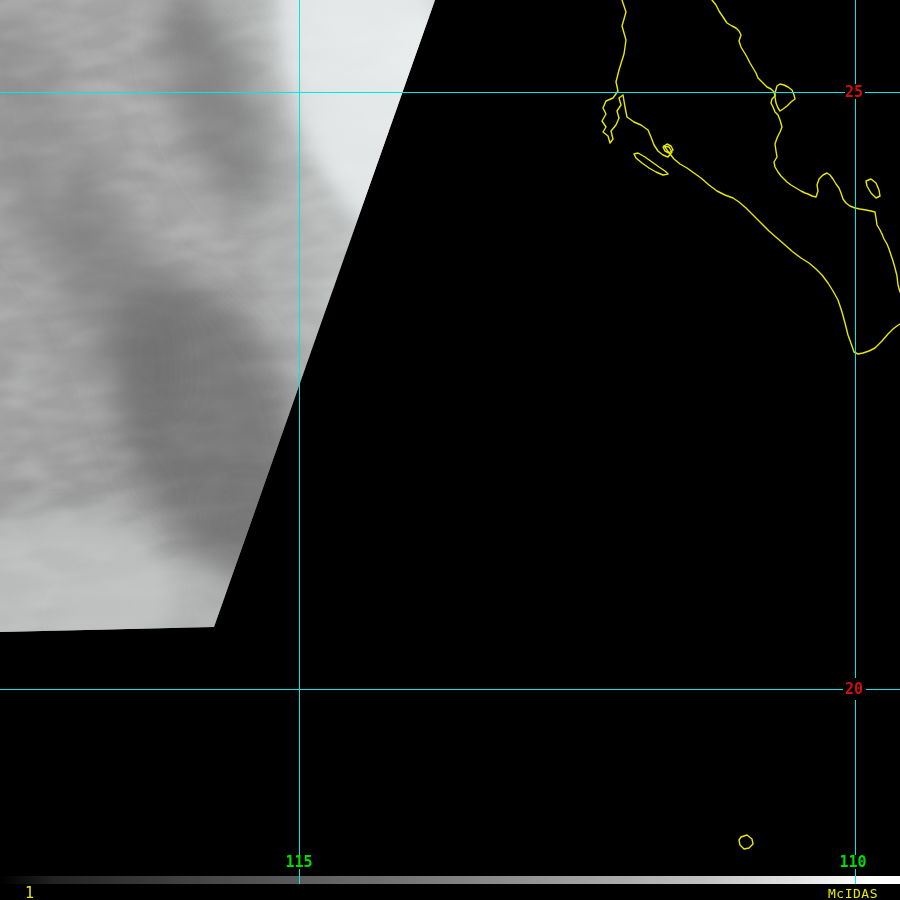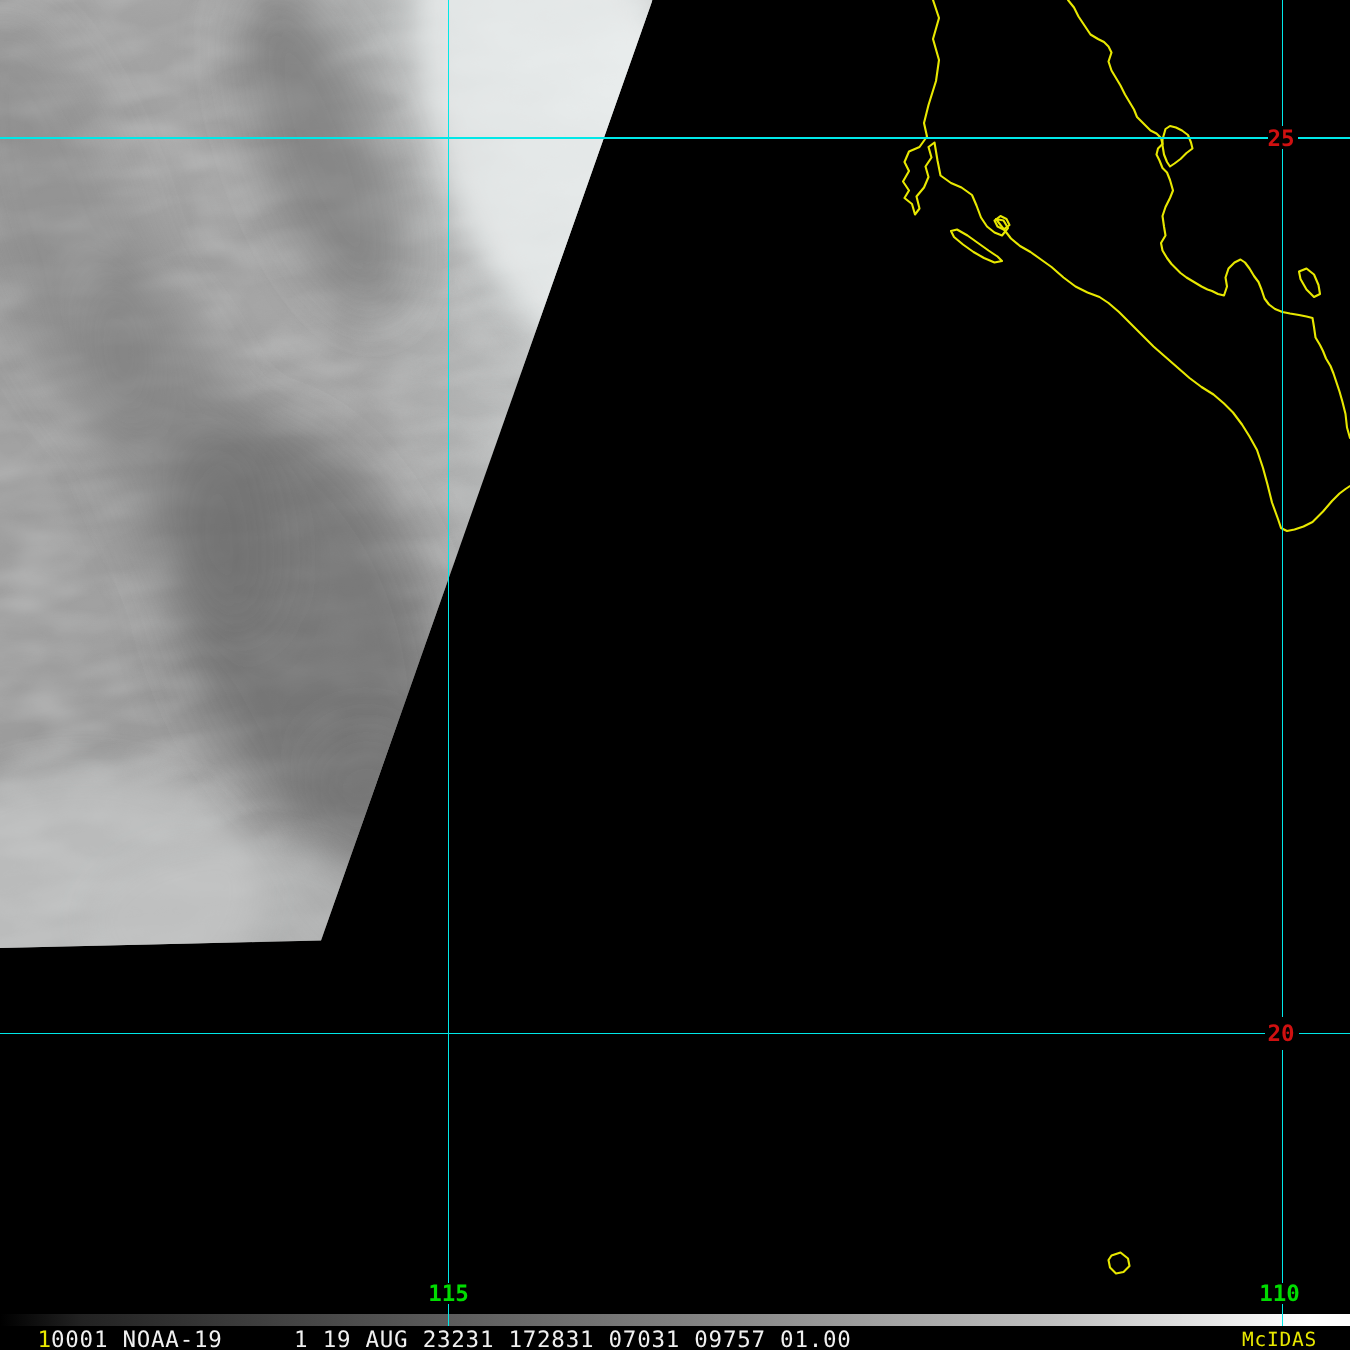--- a/index.html
+++ b/index.html
@@ -26,21 +26,20 @@
 </style>
 </head>
 <body>
 
 <div id="screen">
 
   <div id="statusbar">
     <div id="graybar"></div>
     <div id="textbar">
       <span id="frame-num">1</span>
-      <span id="info-text">0001 NOAA-19     1 19 AUG 23231 172831 07031 09757 01.00</span>
       <span id="brand">McIDAS</span>
     </div>
   </div>
 
   <svg id="scene" width="900" height="900" viewBox="0 0 900 900">
     <defs>
       <clipPath id="swathClip">
         <polygon id="swathPoly" points="0,0 435,0 214,627 0,632"></polygon>
       </clipPath>
       <linearGradient id="baseGrad" x1="0" y1="0.35" x2="1" y2="0">

